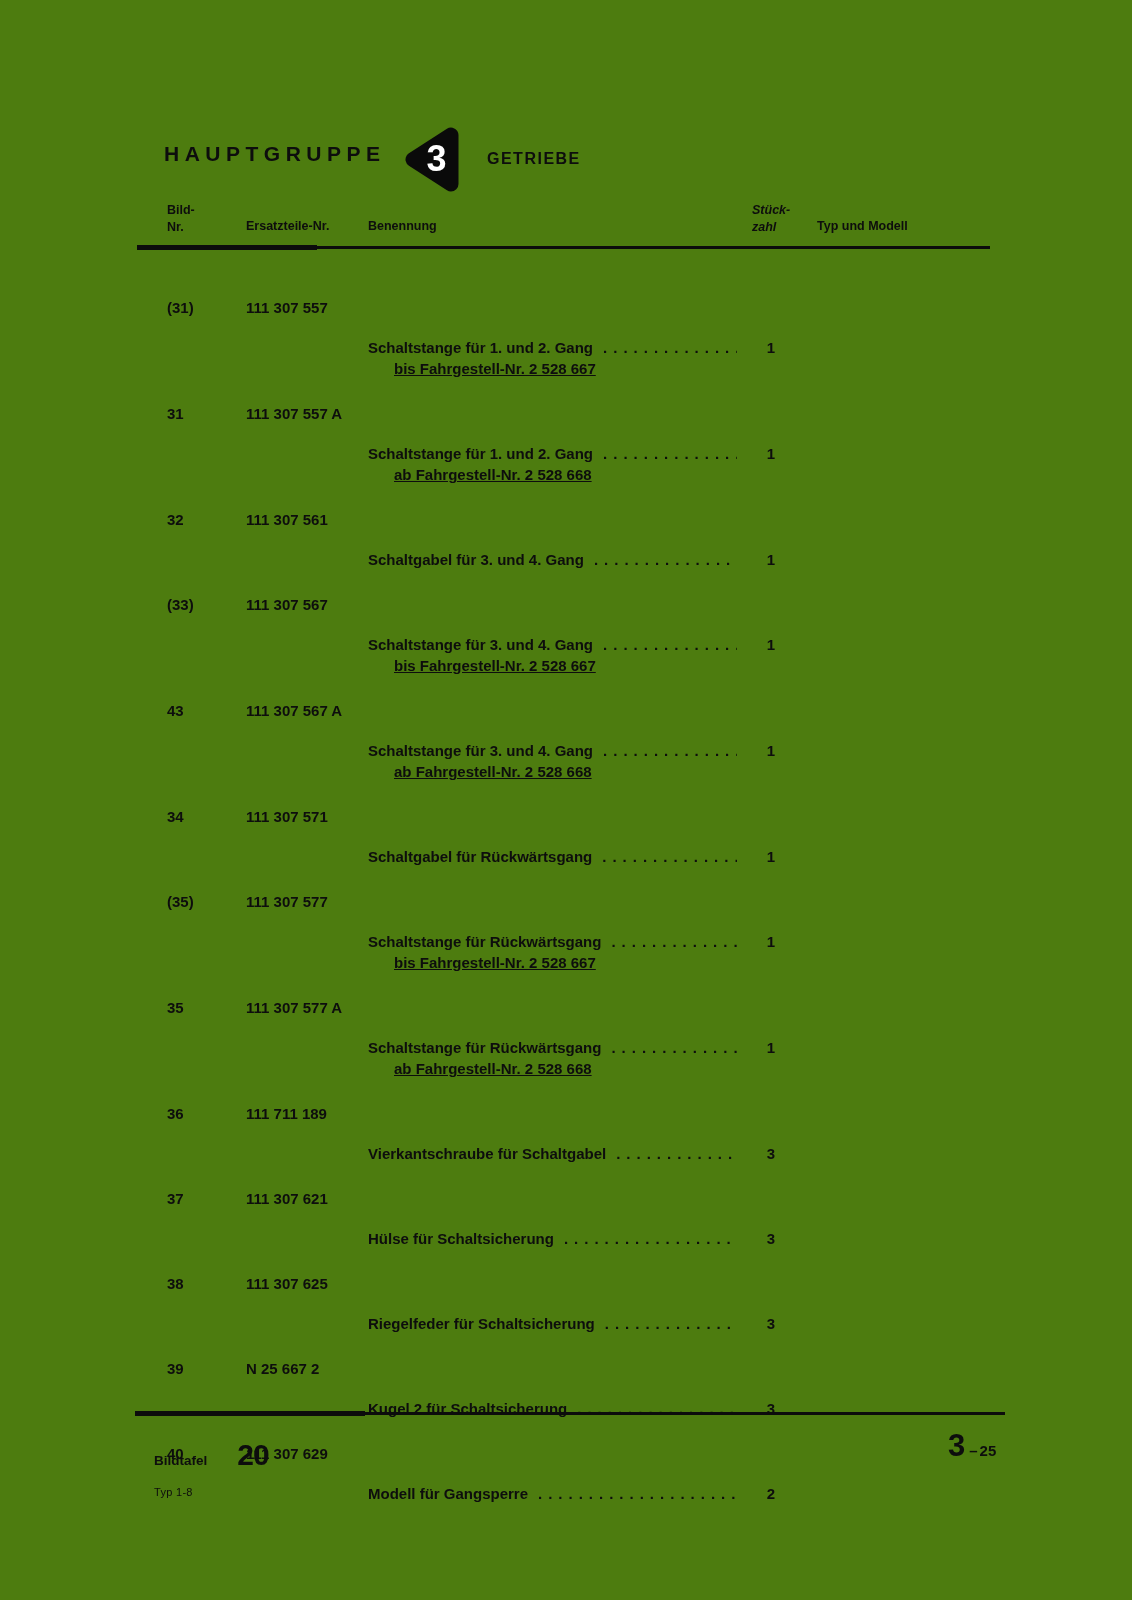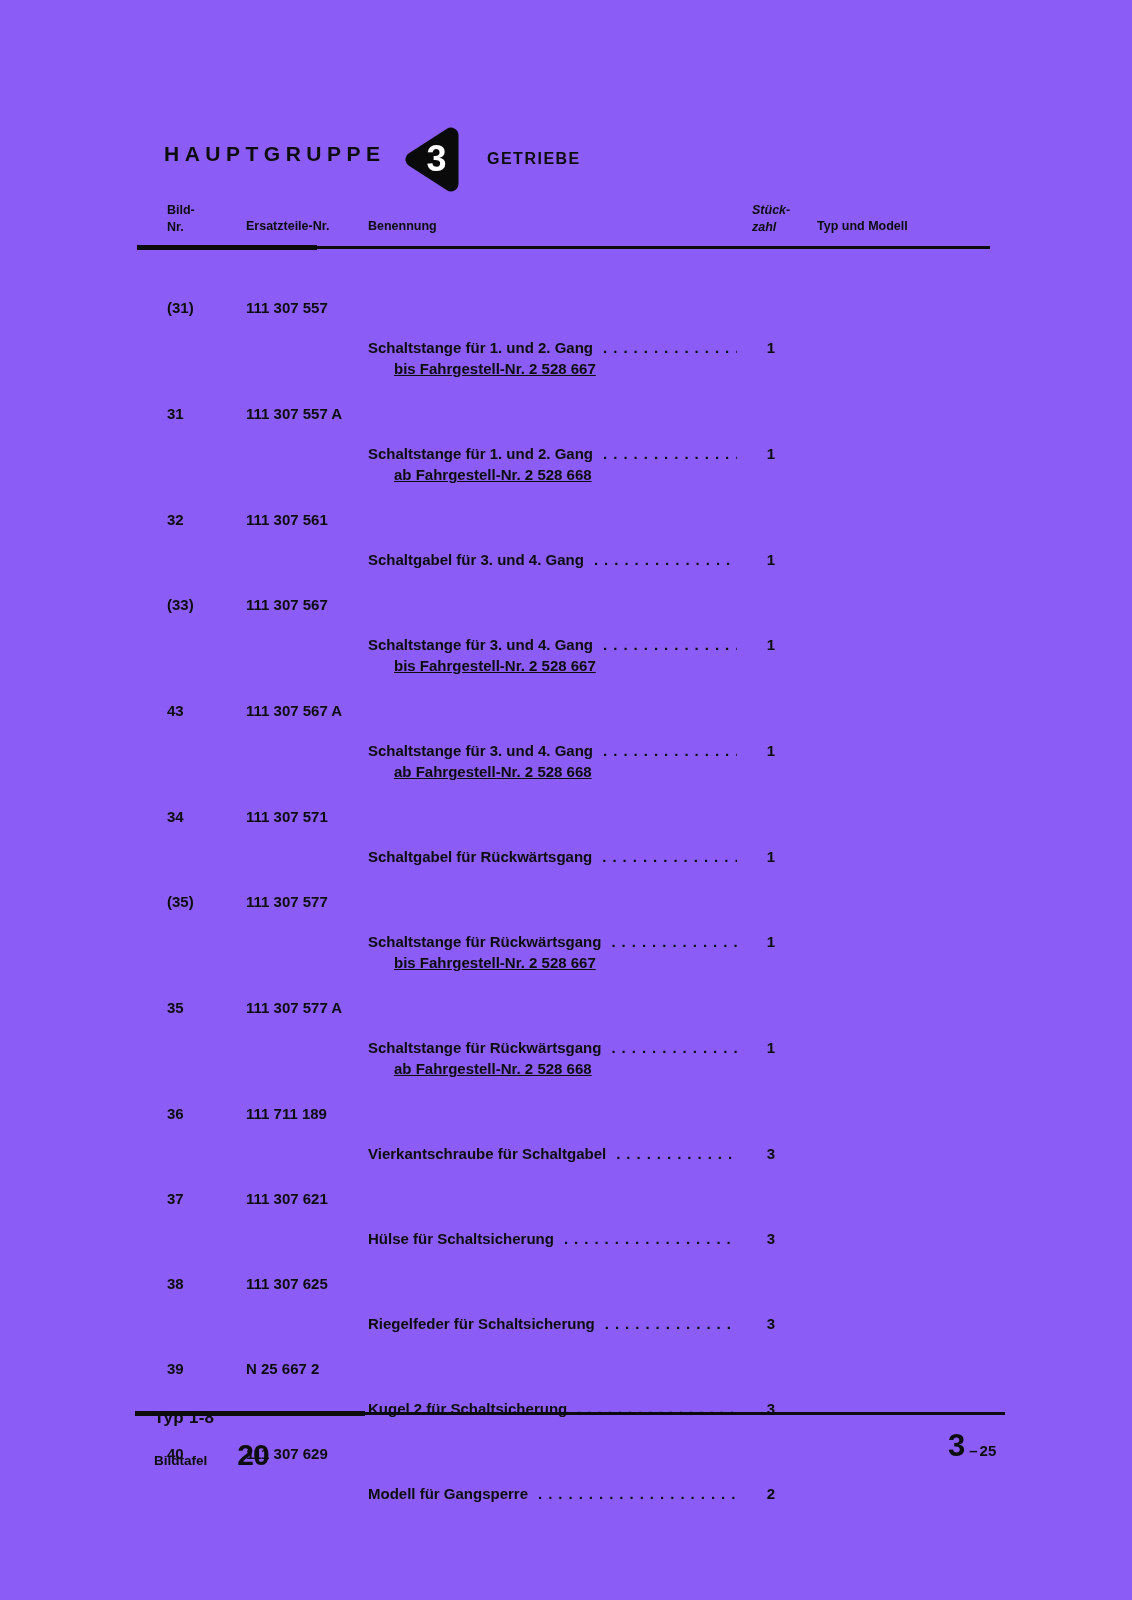--- a/index.html
+++ b/index.html
@@ -1,19 +1,19 @@
 <!DOCTYPE html>
 <html><head>
 <meta charset="utf-8">
 <style>
   html,body{margin:0;padding:0;background:#e8e8e8;}
   .page{
     position:relative;
     width:1132px;height:1600px;
-    background:#8b5cf6;
+    background:#4d7c0f;
     font-family:"Liberation Sans",sans-serif;
     color:#0d0d0d;
     overflow:hidden;
     margin:0 auto;
   }
   .abs{position:absolute;}
 
   
   .h-title{left:164px;top:142px;font-size:21px;font-weight:700;letter-spacing:5.5px;white-space:nowrap;}
   .badge{left:400px;top:126px;width:64px;height:67px;}
@@ -42,21 +42,21 @@
   .c2{width:122px;}
   .c3{flex:1;min-width:0;margin-top:40px;}
   .l1{display:flex;align-items:baseline;}
   .nm{white-space:nowrap;}
   .leader{flex:1;overflow:hidden;white-space:nowrap;letter-spacing:6px;margin:0 20px 0 10px;}
   .qty{width:18px;text-align:right;}
   .sub{padding-left:26px;text-decoration:underline;}
   .sub:empty{display:none;}
 
   
-  .f-typ{left:154px;top:1408px;font-size:17px;font-weight:700;letter-spacing:0.3px;}
+  .f-typ{left:154px;top:1486px;font-size:11px;font-weight:400;letter-spacing:0.3px;}
   .f-plate{left:154px;top:1438px;display:flex;align-items:baseline;}
   .f-plate .lbl{font-size:13.5px;font-weight:700;}
   .f-plate .num{font-size:30px;font-weight:700;margin-left:30px;letter-spacing:-1px;}
   .f-page{left:948px;top:1428px;display:flex;align-items:baseline;}
   .f-page .major{font-size:31px;font-weight:700;}
   .f-page .sep{font-size:15px;font-weight:700;margin-left:4px;}
   .f-page .minor{font-size:15px;font-weight:700;margin-left:2px;}
 </style>
 </head>
 <body>

